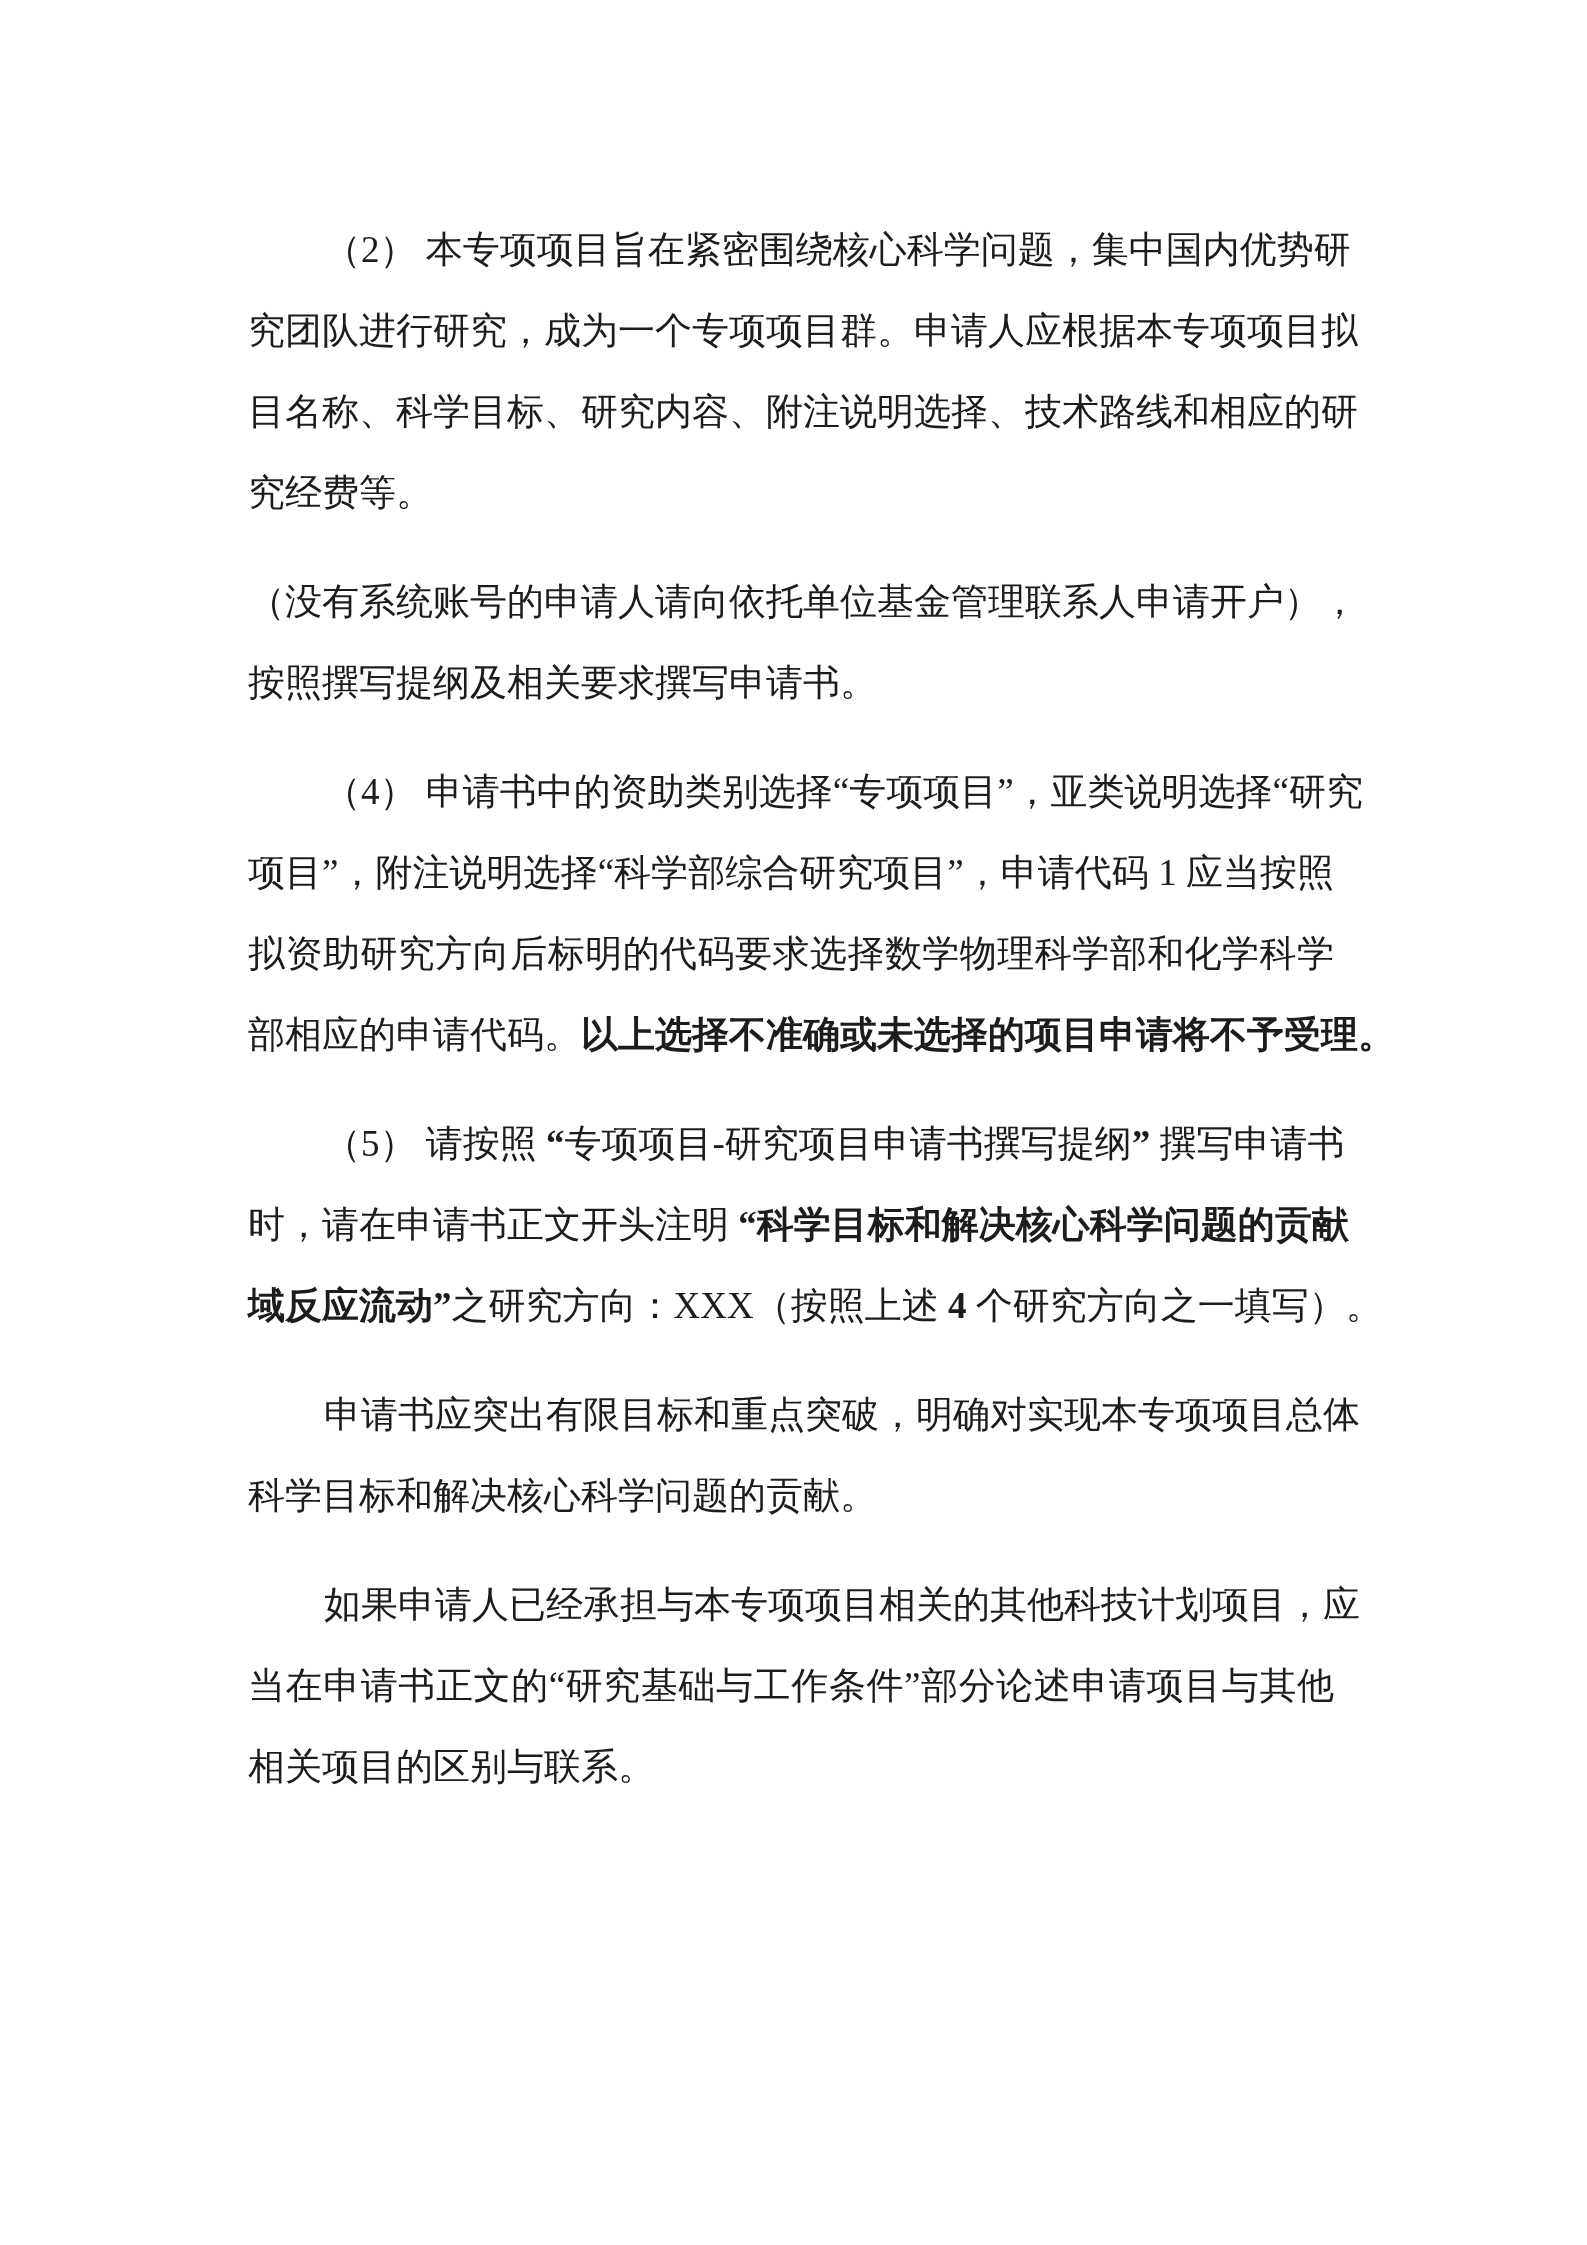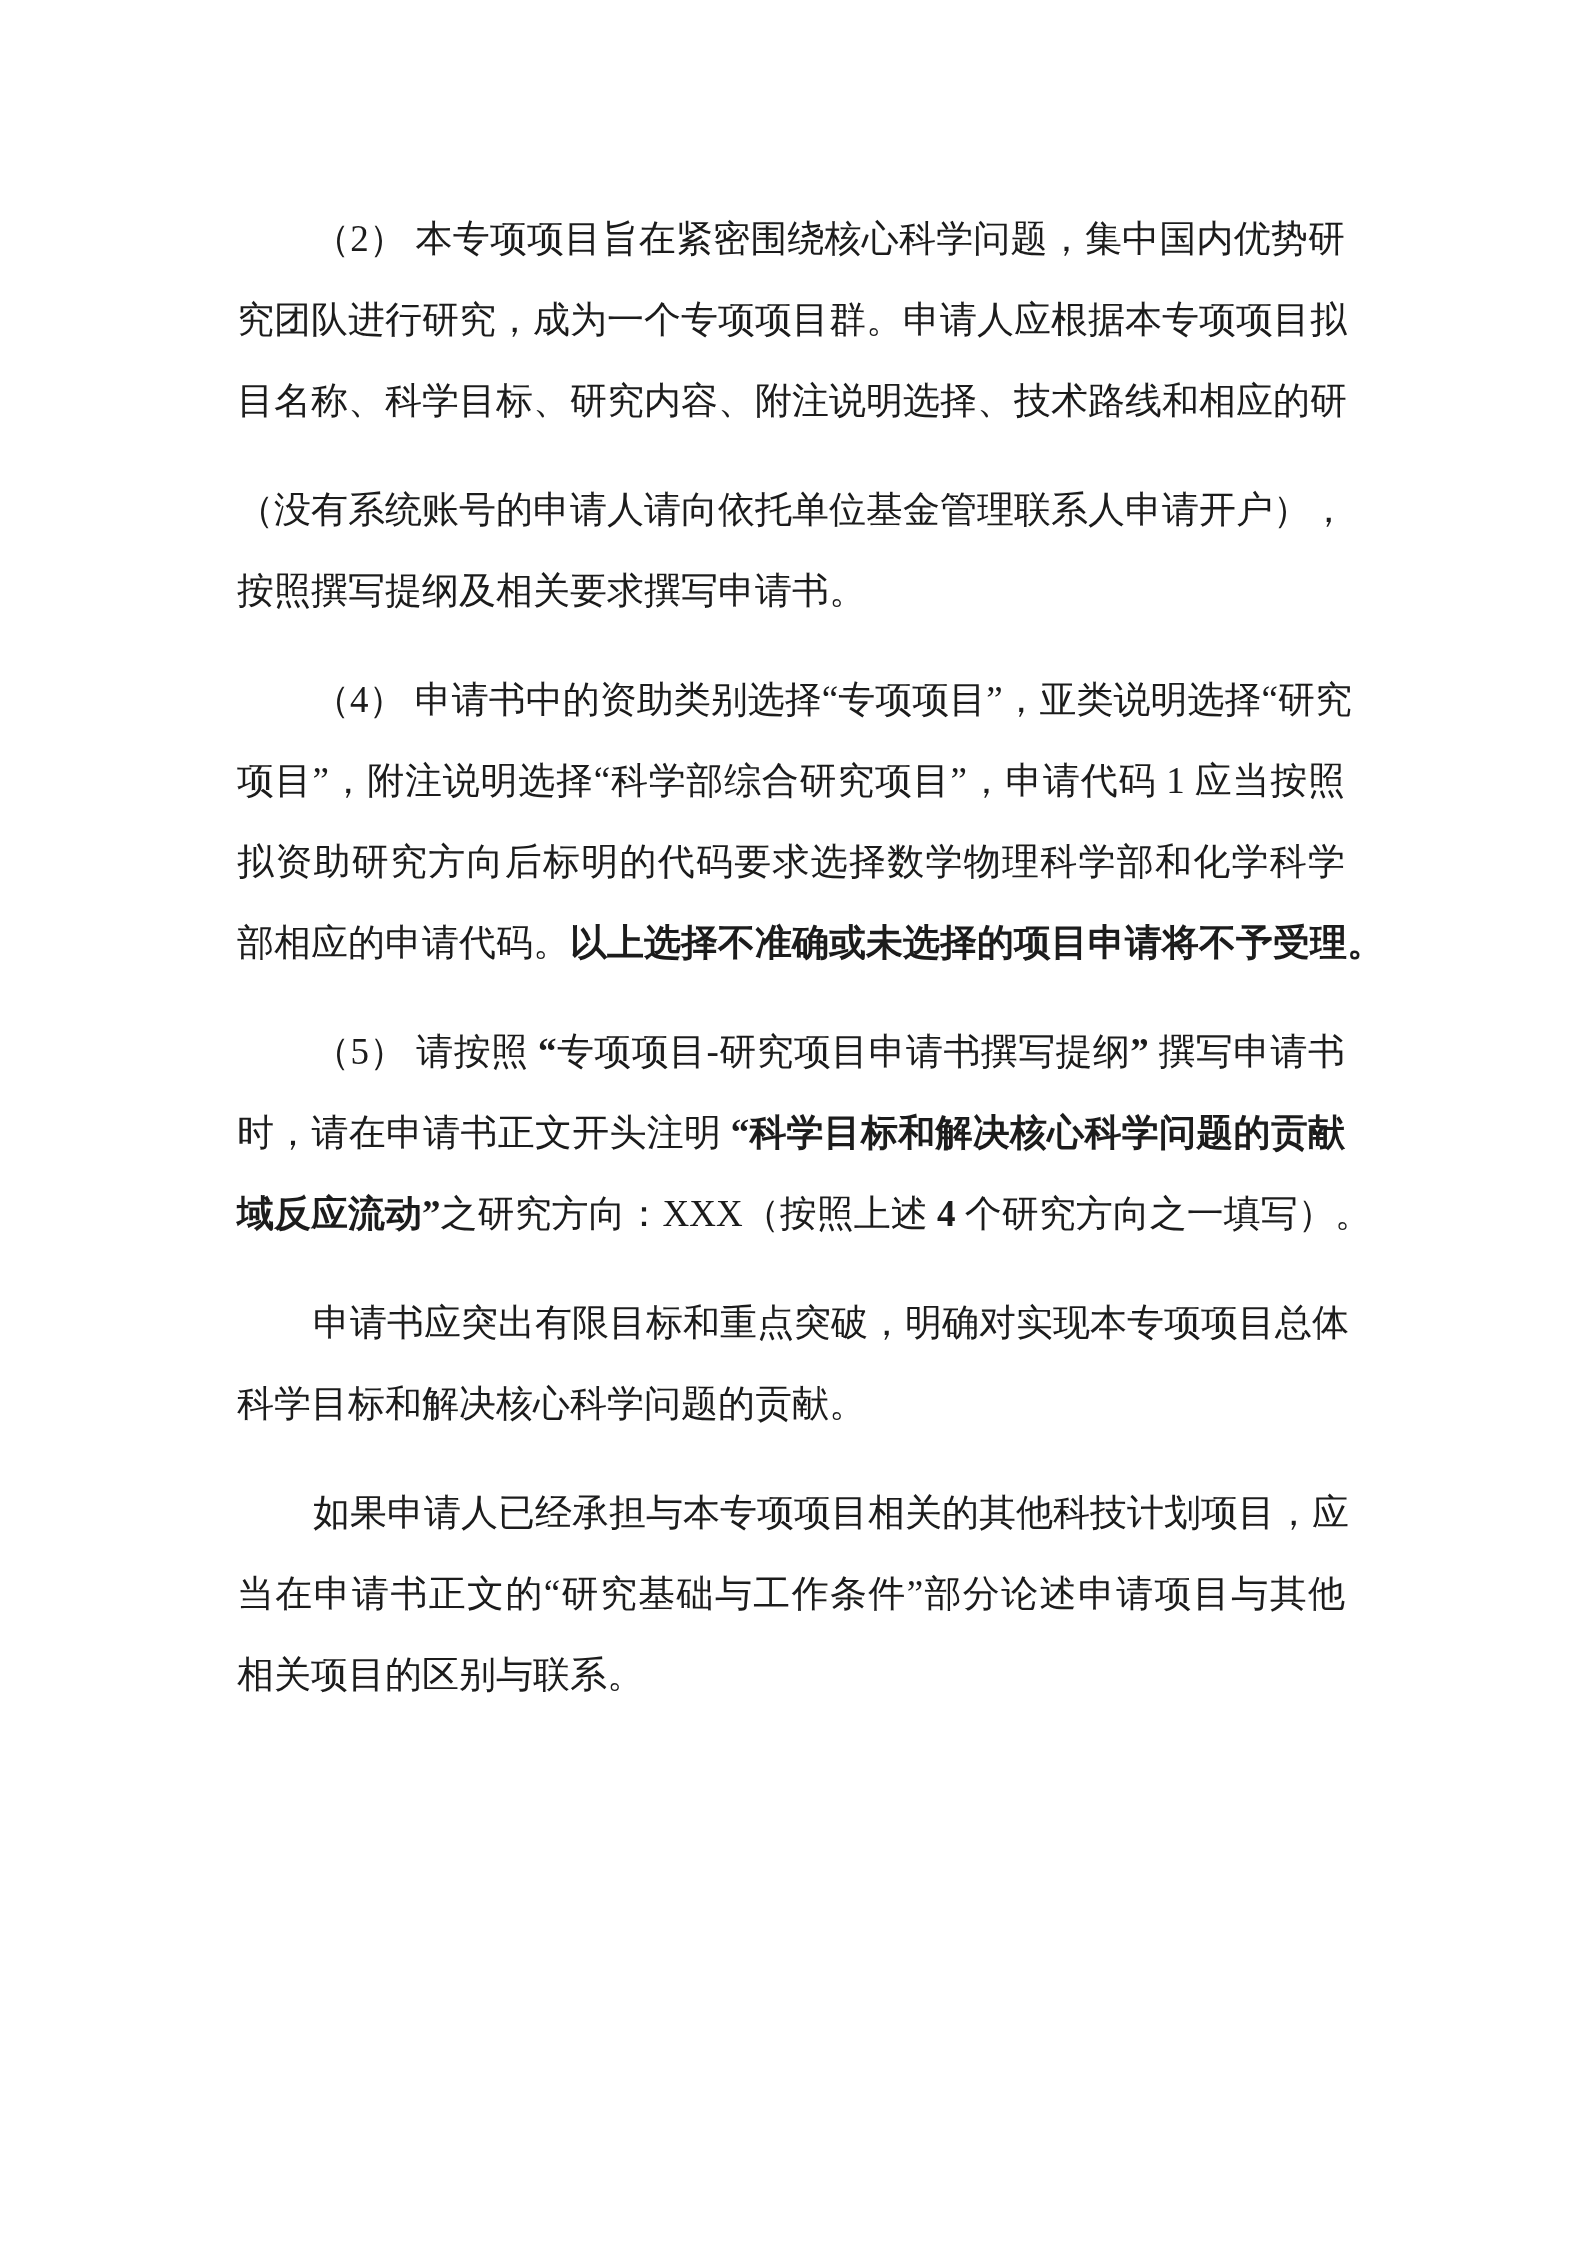--- a/index.html
+++ b/index.html
@@ -12,21 +12,21 @@
     background: #ffffff;
     overflow: hidden;
     font-family: "Liberation Serif", "DejaVu Serif", serif;
   }
   .content {
     position: absolute;
     left: 236px;
     top: 197px;
     width: 1110px;
   }
-  .para { margin: 1px; }
+  .para { margin: 12px; }
   .para + .para { margin-top: 28px; }
   .line {
     height: 81px;
     line-height: 81px;
     font-size: 37px;
     white-space: nowrap;
     letter-spacing: 0px;
   }
   .line.justify {
     text-align: justify;
@@ -37,20 +37,21 @@
 </style>
 </head>
 <body>
 
 <div class="page" style="color: rgb(28, 28, 28); background: rgb(255, 255, 255);">
   <div class="content">
       <div class="para">
         <div class="line justify indent"><span>（2） 本专项项目旨在紧密围绕核心科学问题，集中国内优势研</span></div>
         <div class="line justify"><span>究团队进行研究，成为一个专项项目群。申请人应根据本专项项目拟</span></div>
         <div class="line justify"><span>目名称、科学目标、研究内容、附注说明选择、技术路线和相应的研</span></div>
+        <div class="line"><span>究经费等。</span></div>
       </div>
       <div class="para">
         <div class="line justify"><span>（没有系统账号的申请人请向依托单位基金管理联系人申请开户），</span></div>
         <div class="line"><span>按照撰写提纲及相关要求撰写申请书。</span></div>
       </div>
       <div class="para">
         <div class="line justify indent"><span>（4） 申请书中的资助类别选择“专项项目”，亚类说明选择“研究</span></div>
         <div class="line justify"><span>项目”，附注说明选择“科学部综合研究项目”，申请代码 1 应当按照</span></div>
         <div class="line justify"><span>拟资助研究方向后标明的代码要求选择数学物理科学部和化学科学</span></div>
         <div class="line justify"><span>部相应的申请代码。</span><span class="b">以上选择不准确或未选择的项目申请将不予受理。</span></div>

